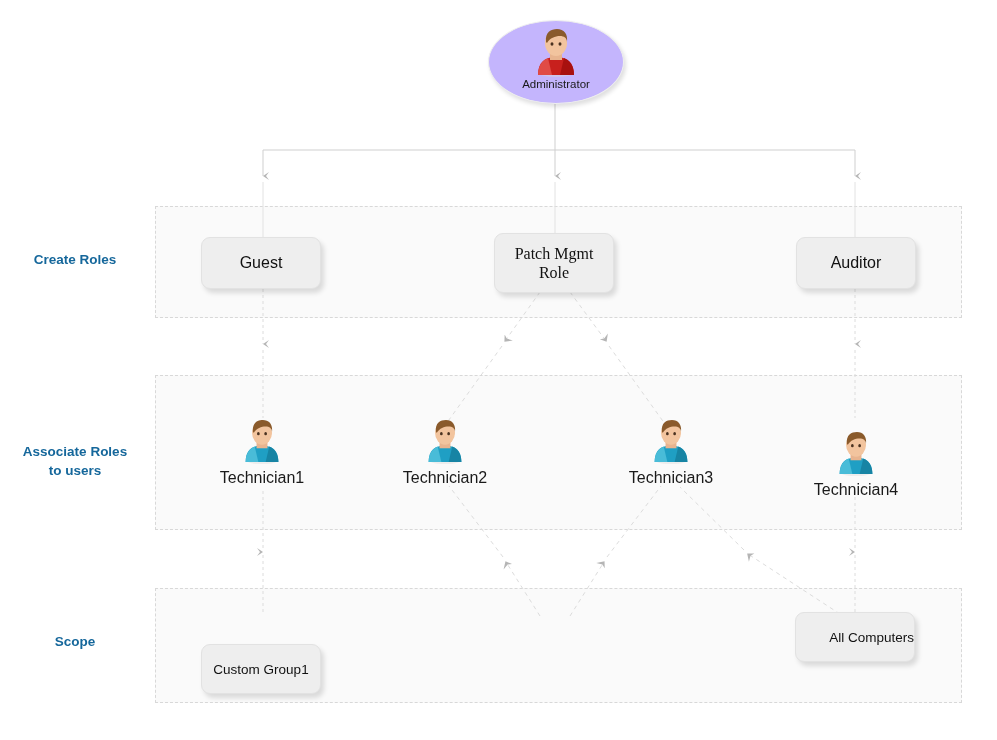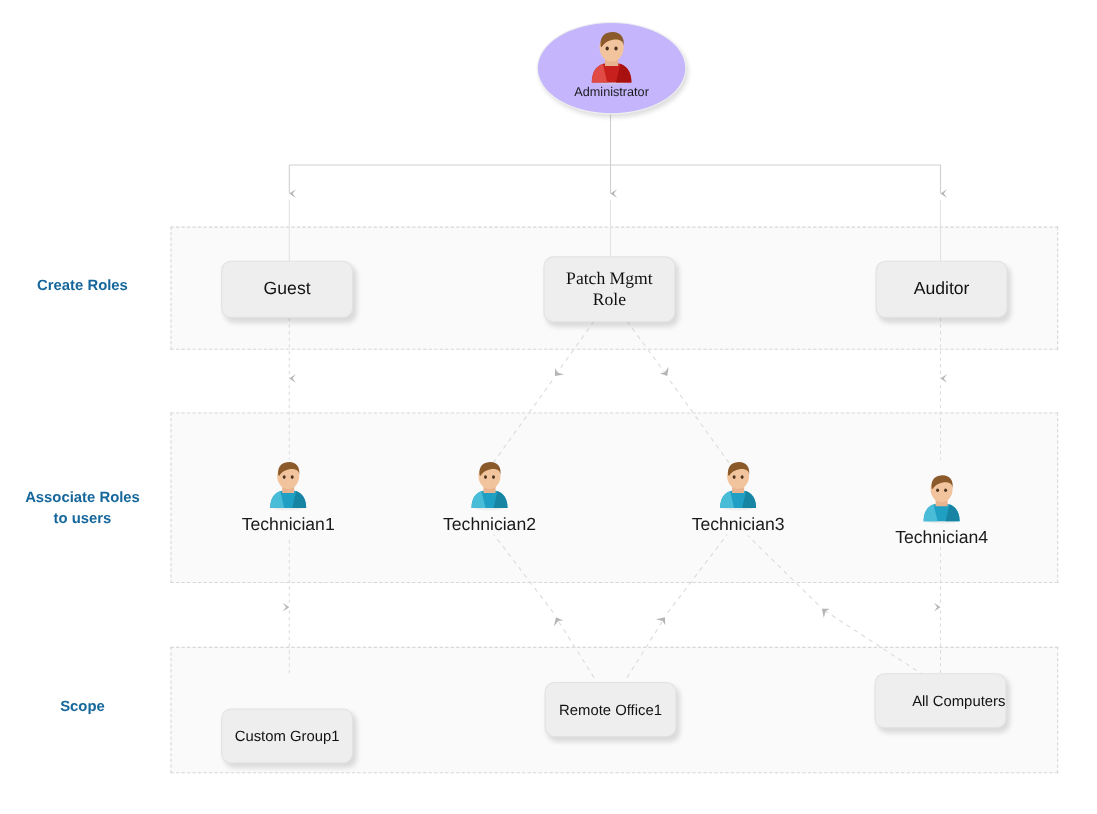--- a/index.html
+++ b/index.html
@@ -314,21 +314,18 @@
         <ellipse cx="26" cy="17" rx="1.5" ry="1.8" fill="#4a3220"></ellipse>
       </svg>
     </span>
     <span class="caption">Technician4</span>
   </div>
 
   <div class="box-node scope" style="left:201px; top:644px;">
     <span>Custom Group1</span>
   </div>
 
-  <div class="box-node scope" style="left:495px; top:620px;">
-    <span>Remote Office1</span>
-  </div>
 
   <div class="box-node scope" style="left:795px; top:612px;justify-content:flex-end;">
     <span>All Computers</span>
   </div>
 
 </div>
 
 </body></html>

